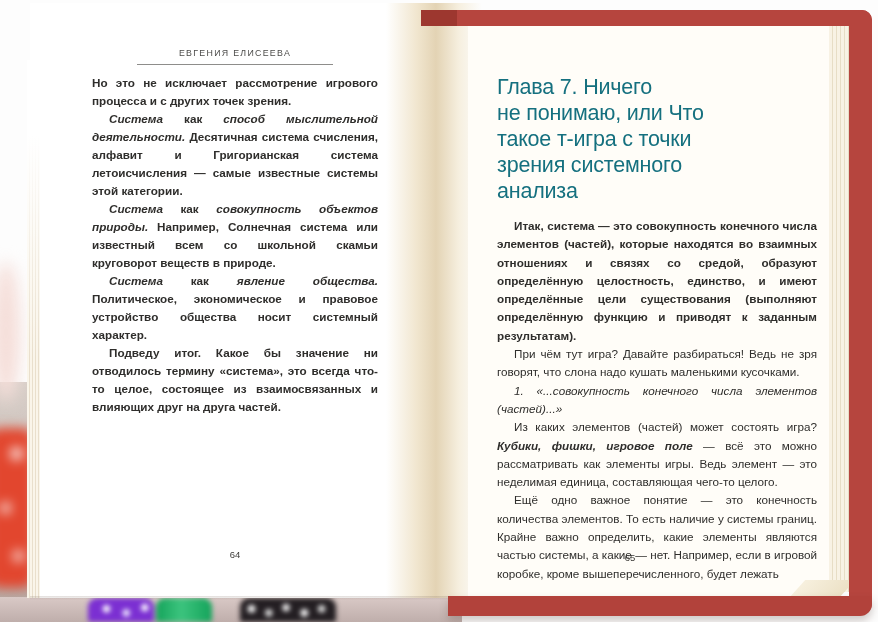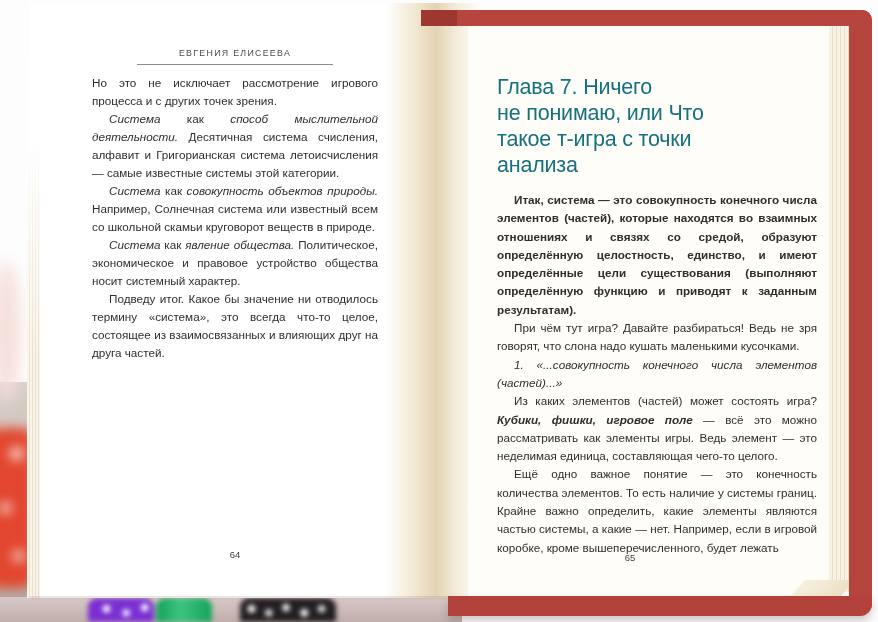--- a/index.html
+++ b/index.html
@@ -59,21 +59,21 @@
     background:linear-gradient(90deg,#9d372f 0 36px,#b6453e 36px);border-top-right-radius:10px;}
   .cover-right{position:absolute;left:849px;top:10px;width:23px;height:604px;
     background:#b6453e;border-radius:0 10px 10px 0;}
   .cover-bottom{position:absolute;left:448px;top:596px;width:424px;height:20px;
     background:#b2423b;border-bottom-right-radius:12px;box-shadow:0 5px 9px rgba(90,70,60,.28);}
   
   .text-left{position:absolute;left:92px;top:42px;width:286px;color:#2f2e2c;}
   .running-header{text-align:center;}
   .running-header .name{font-size:8.8px;letter-spacing:1.3px;color:#4c4b49;}
   .header-rule{width:196px;margin:4px auto 0;border-bottom:1px solid #8e8d8b;height:0;}
-  .body-left{margin-top:9px;font-size:11.7px;line-height:18px;}
+  .body-left{margin-top:9px;font-size:11.7px;line-height:18px;font-weight:bold;}
   .text-right{position:absolute;left:497px;top:74px;width:320px;color:#2f2e2c;}
   .chapter-title{font-weight:400;font-size:21.5px;line-height:26px;letter-spacing:-0.2px;margin:0 0 13px 0;}
   .body-right{font-size:11.7px;line-height:18.3px;}
   .para{margin:0;text-align:justify;}
   .para.indent{text-indent:17px;}
   .i{font-style:italic;}
   .b{font-weight:700;margin-top:28px;}
   .bi{font-weight:700;font-style:italic;}
   .folio{position:absolute;font-size:9.5px;color:#3d3c3a;}
   .folio-left{left:92px;top:549px;width:286px;text-align:center;}
@@ -119,20 +119,21 @@
         <p class="para indent"><span>Подведу итог. Какое бы значение ни отводилось термину «система», это всегда что-то целое, состоящее из взаимосвязанных и влияющих друг на друга частей.</span></p>
       </div>
   </div>
   <div class="folio folio-left">64</div>
 
   <div class="text-right">
     <h1 class="chapter-title" style="color: rgb(21, 112, 127);">
         <div>Глава 7. Ничего</div>
         <div>не понимаю, или Что</div>
         <div>такое т-игра с точки</div>
+        <div>зрения системного</div>
         <div>анализа</div>
       </h1>
     <div class="body-right">
         <p class="para indent"><span class="b">Итак, система — это совокупность конечного числа элементов (частей), которые находятся во взаимных отношениях и связях со средой, образуют определённую целостность, единство, и имеют определённые цели существования (выполняют определённую функцию и приводят к заданным результатам).</span></p>
         <p class="para indent"><span>При чём тут игра? Давайте разбираться! Ведь не зря говорят, что слона надо кушать маленькими кусочками.</span></p>
         <p class="para indent"><span class="i">1. «...совокупность конечного числа элементов (частей)...»</span></p>
         <p class="para indent"><span>Из каких элементов (частей) может состоять игра? </span><span class="bi">Кубики, фишки, игровое поле</span><span> — всё это можно рассматривать как элементы игры. Ведь элемент — это неделимая единица, составляющая чего-то целого.</span></p>
         <p class="para indent"><span>Ещё одно важное понятие — это конечность количества элементов. То есть наличие у системы границ. Крайне важно определить, какие элементы являются частью системы, а какие — нет. Например, если в игровой коробке, кроме вышеперечисленного, будет лежать</span></p>
       </div>
   </div>

